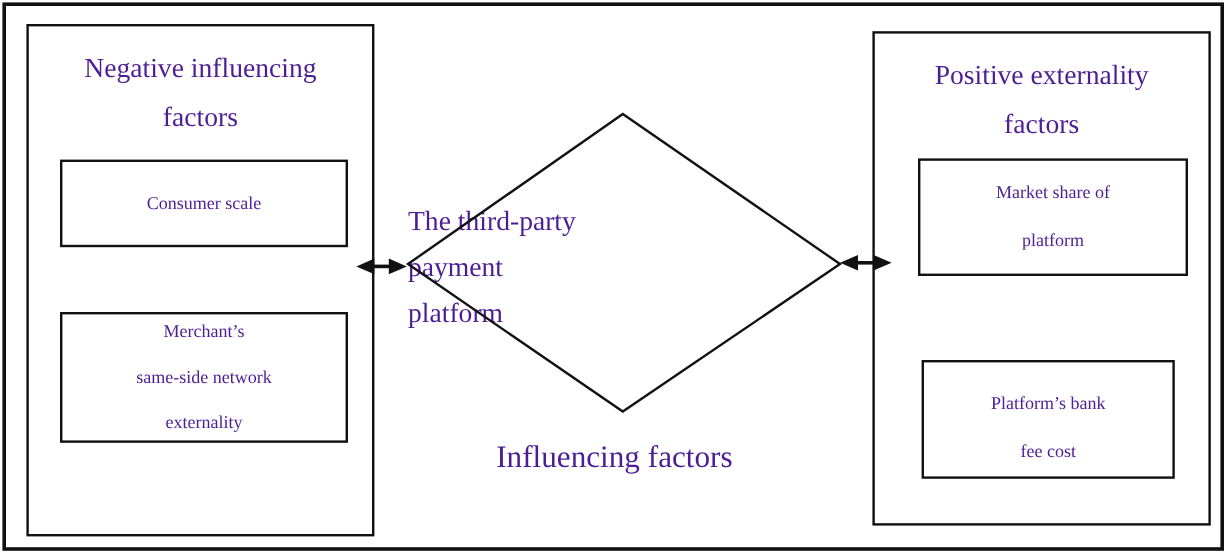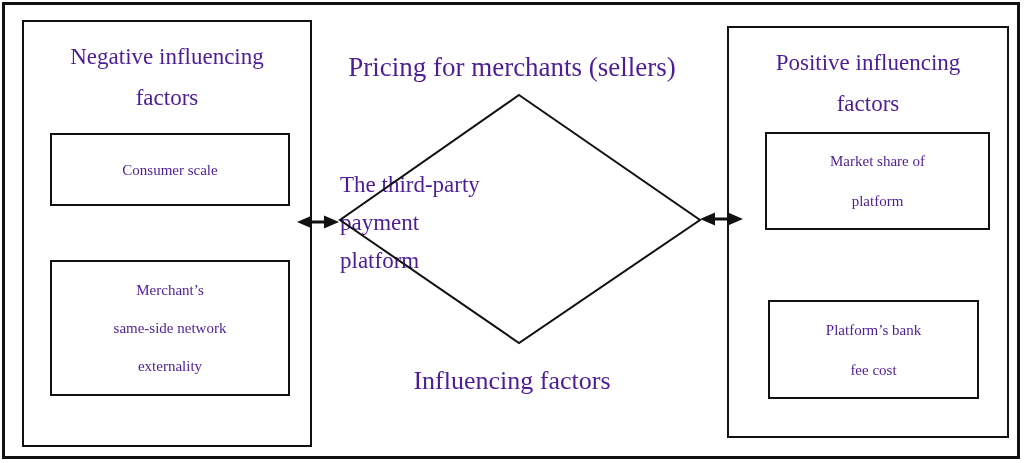--- a/index.html
+++ b/index.html
@@ -44,23 +44,23 @@
     background: #ffffff;
     display: flex;
     align-items: center;
     justify-content: center;
     text-align: center;
     font-size: 15px;
   }
   .node-label { white-space: pre-line; }
 
   .node-consumer { left: 50px;  top: 133px; width: 240px; height: 73px;  line-height: 30px; }
-  .node-merchant { left: 50px;  top: 260px; width: 240px; height: 136px; line-height: 38px; }
+  .node-merchant { left: 50px;  top: 260px; width: 240px; height: 109px; line-height: 38px; }
   .node-market   { left: 765px; top: 132px; width: 225px; height: 98px;  line-height: 40px; }
-  .node-bankfee  { left: 768px; top: 300px; width: 211px; height: 99px;  line-height: 40px; }
+  .node-bankfee  { left: 768px; top: 300px; width: 211px; height: 99px;  line-height: 40px; align-items: flex-end; }
 
   .center-label {
     position: absolute;
     left: 312px;
     width: 400px;
     text-align: center;
   }
   .label-top    { top: 52px;  font-size: 27px; }
   .label-bottom { top: 366px; font-size: 26px; }
 
@@ -95,33 +95,32 @@
   <div class="node node-consumer">
     <span class="node-label">Consumer scale</span>
   </div>
   <div class="node node-merchant">
     <span class="node-label">Merchant’s
 same-side network
 externality</span>
   </div>
 
   <div class="panel panel-right">
-    <div class="panel-title">Positive influencing
+    <div class="panel-title">Positive externality
 factors</div>
   </div>
   <div class="node node-market">
     <span class="node-label">Market share of
 platform</span>
   </div>
   <div class="node node-bankfee">
     <span class="node-label">Platform’s bank
 fee cost</span>
   </div>
 
-  <div class="center-label label-top">Pricing for merchants (sellers)</div>
 
   <div class="diamond-text">The third-party
 payment
 platform</div>
 
   <div class="center-label label-bottom">Influencing factors</div>
 
   <svg class="shape-layer" viewBox="0 0 1024 463" xmlns="http://www.w3.org/2000/svg">
 
     <polygon points="519,95 700,220 519,343 340,220" fill="none" stroke="#111111" stroke-width="2"></polygon>

